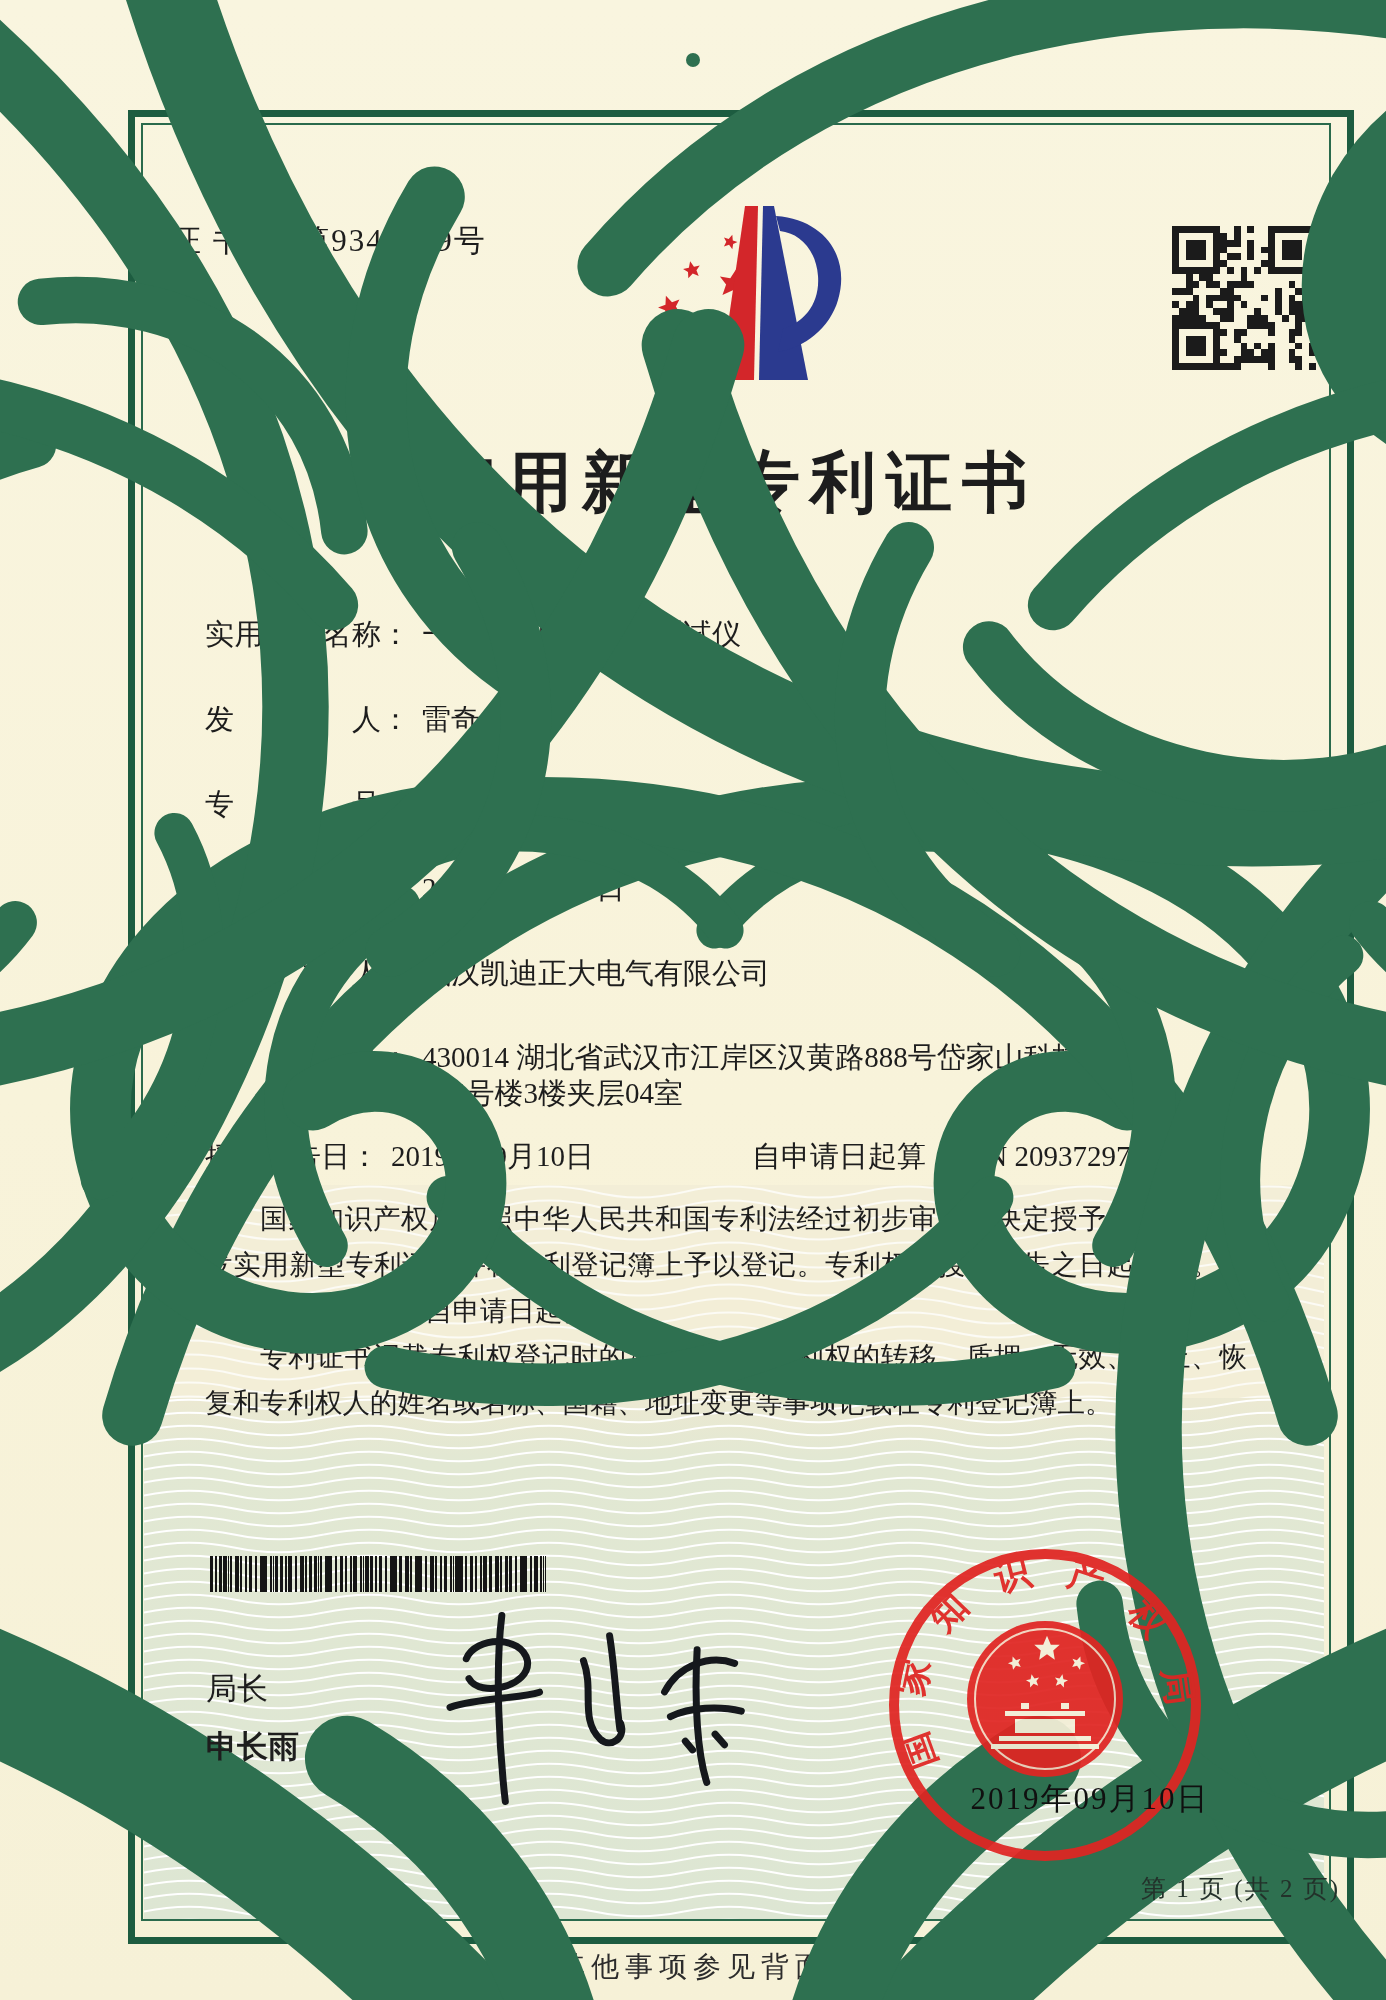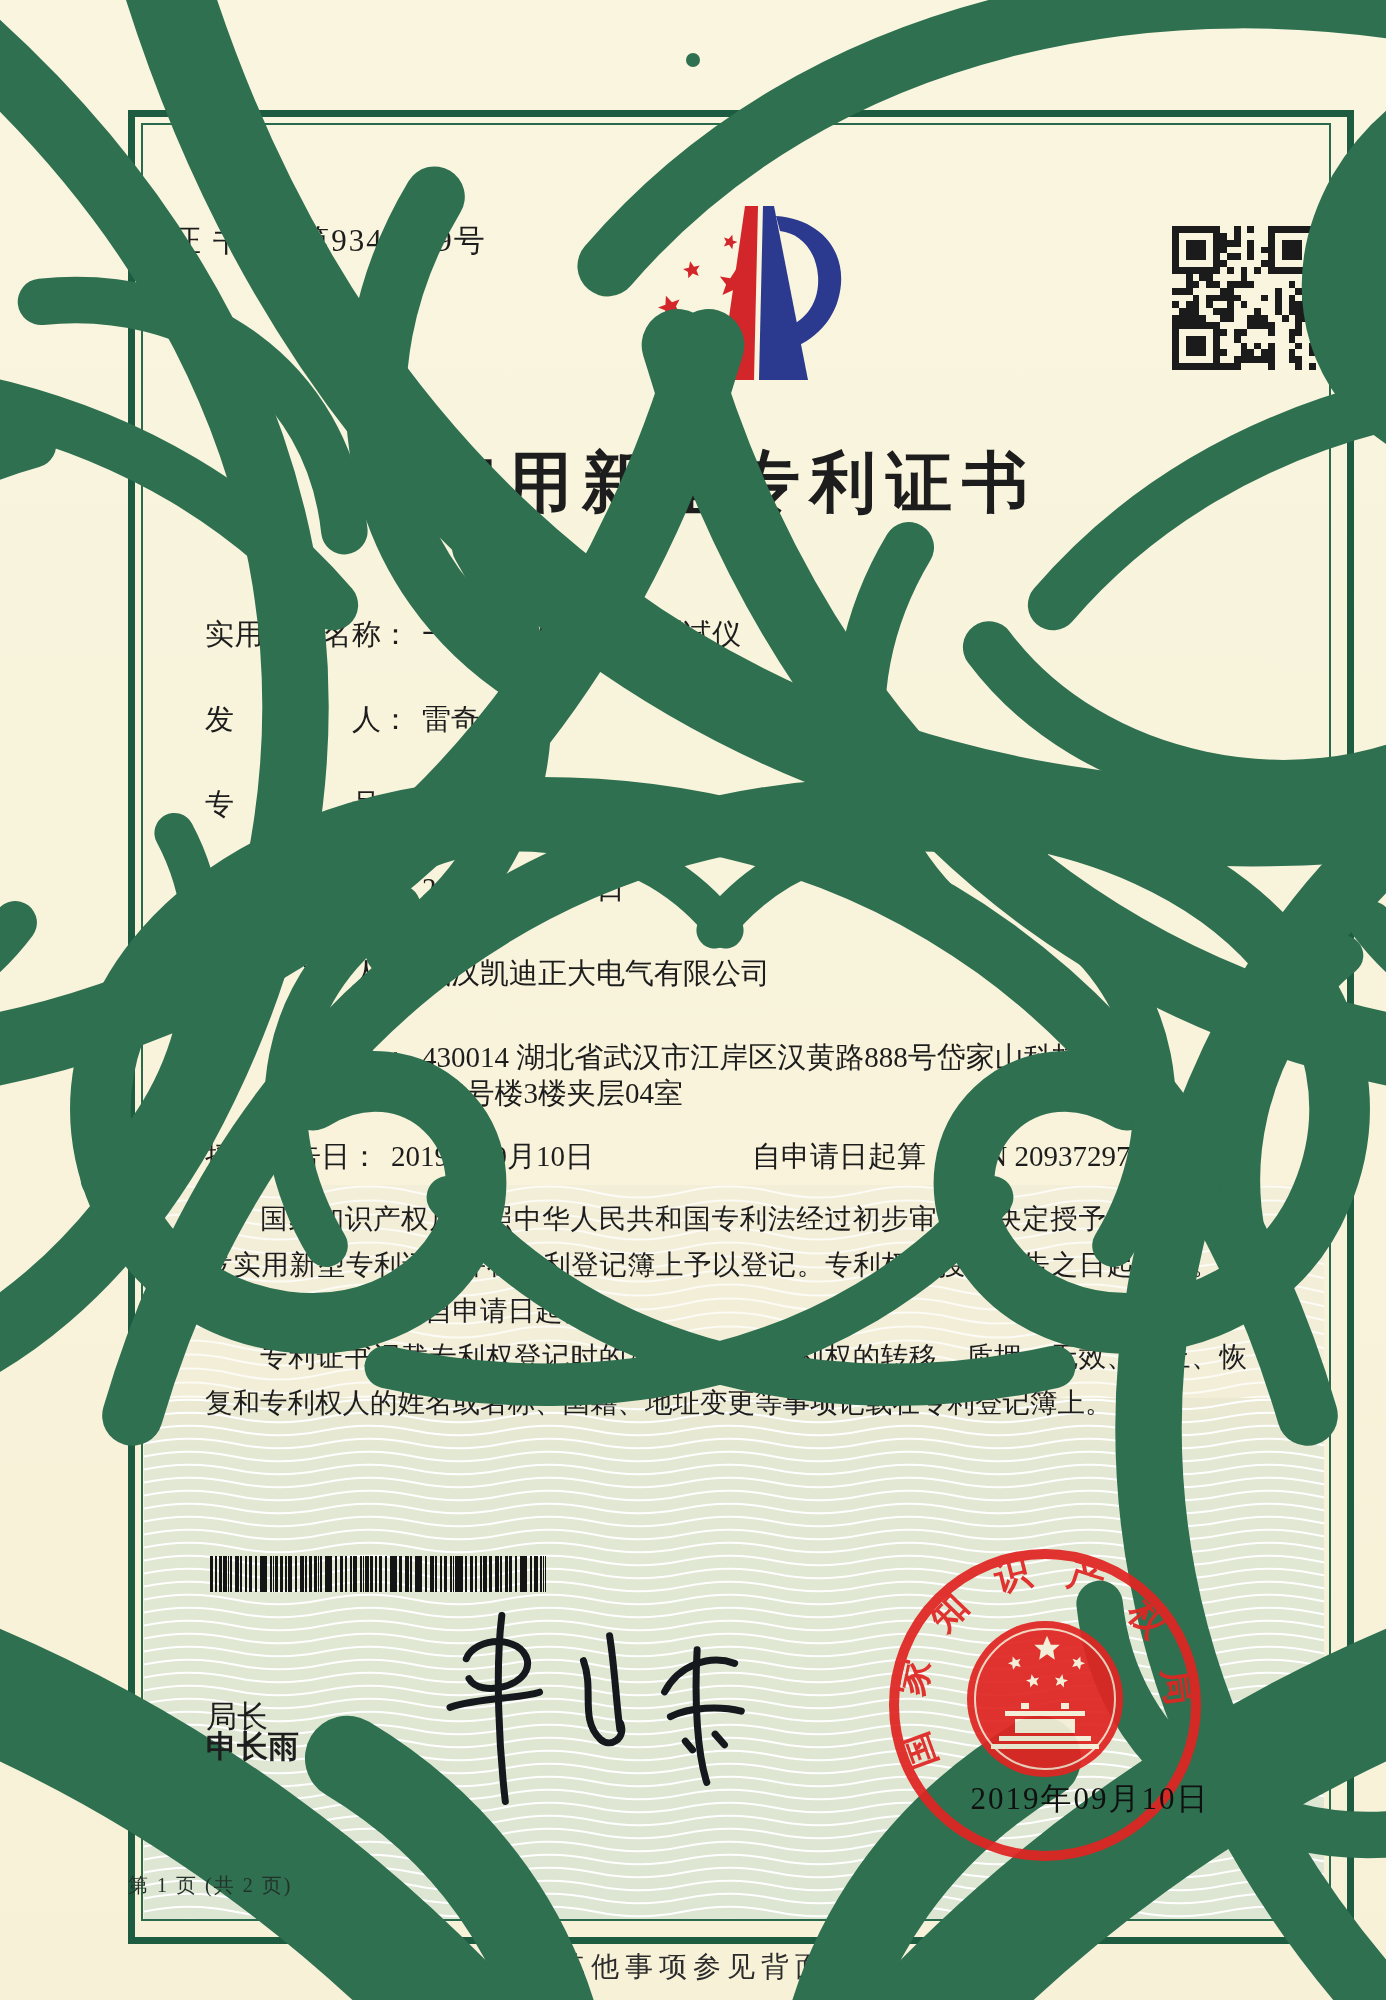--- a/index.html
+++ b/index.html
@@ -18,26 +18,26 @@
   .flabel5{display:inline-block;}
   .fvalue{margin-left:12px;}
   .fv2{display:block;}
   #body-text{left:205px;top:1196px;width:1042px;font-size:27.5px;line-height:46px;text-align:justify;z-index:2;}
   #body-text p{margin:0;text-indent:2em;}
   #barcode{left:210px;top:1556px;width:336px;height:36px;z-index:4;
     background:
       repeating-linear-gradient(90deg,#141414 0 2px,rgba(0,0,0,0) 2px 5px),
       repeating-linear-gradient(90deg,#141414 0 1px,rgba(0,0,0,0) 1px 9px),
       repeating-linear-gradient(90deg,#141414 0 3px,rgba(0,0,0,0) 3px 13px);}
-  #signer-title{left:206px;top:1668px;font-size:31px;font-family:Liberation Mono, monospace;z-index:5;margin-top:28px;}
+  #signer-title{left:206px;top:1668px;font-size:31px;font-family:Liberation Mono, monospace;z-index:5;}
   #signer-name{left:206px;top:1726px;font-size:31px;font-family:"Liberation Sans","DejaVu Sans",sans-serif;z-index:5;font-weight:bold;}
   #signature{left:408px;top:1598px;z-index:6;}
   #seal{left:875px;top:1533px;z-index:5;opacity:.93;}
   #seal-date{left:915px;top:1778px;width:350px;text-align:center;font-size:31px;letter-spacing:2px;z-index:6;color:#101010;}
-  #page-indicator{left:128px;top:1872px;width:1212px;text-align:left;font-size:20px;letter-spacing:2px;z-index:4;color:#23312a;}
+  #page-indicator{left:128px;top:1872px;width:1212px;text-align:right;font-size:25px;letter-spacing:2px;z-index:4;color:#23312a;}
   #footer-note{left:0;top:1948px;width:1386px;text-align:center;font-size:28px;letter-spacing:6px;z-index:2;color:#2c2c2c;}
   #qr{left:1172px;top:226px;width:144px;height:144px;z-index:2;display:grid;
       grid-template-columns:repeat(21,1fr);grid-template-rows:repeat(21,1fr);}
   #qr div{width:100%;height:100%;}
   #qr .b{background:#1b1b1b;}
   .waveband{z-index:1;}
   #ornaments{left:0;top:0;width:1386px;height:2000px;z-index:3;color:#2e7050;pointer-events:none;}
   #logo{left:640px;top:200px;z-index:2;}
 </style>
 </head>

